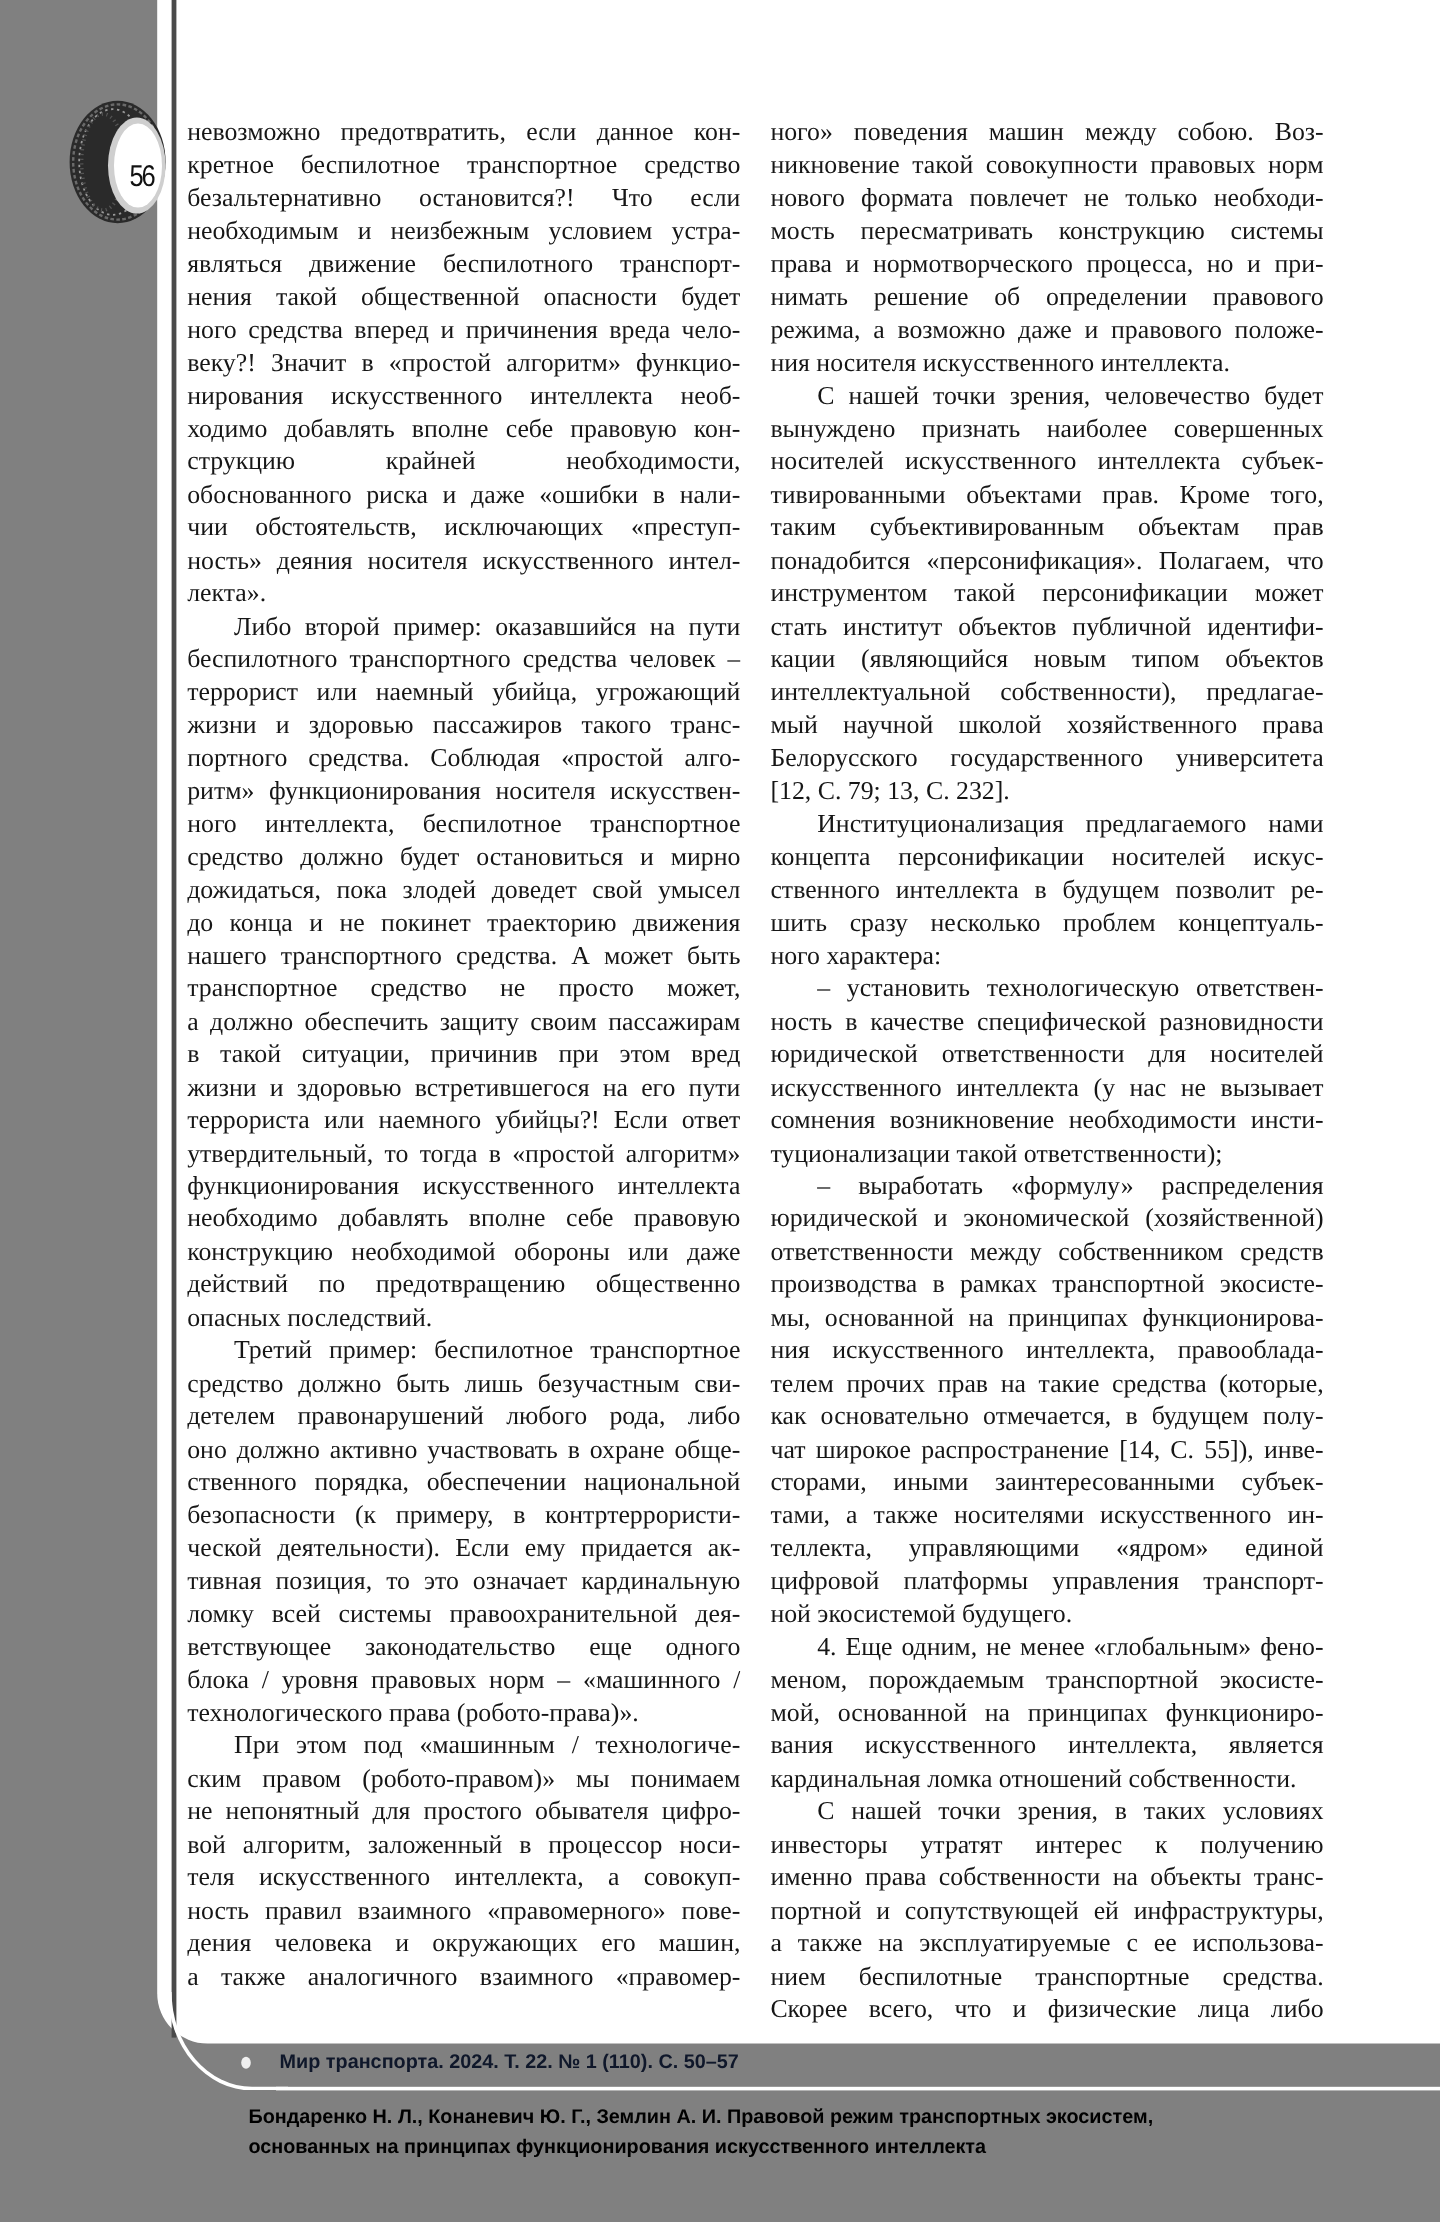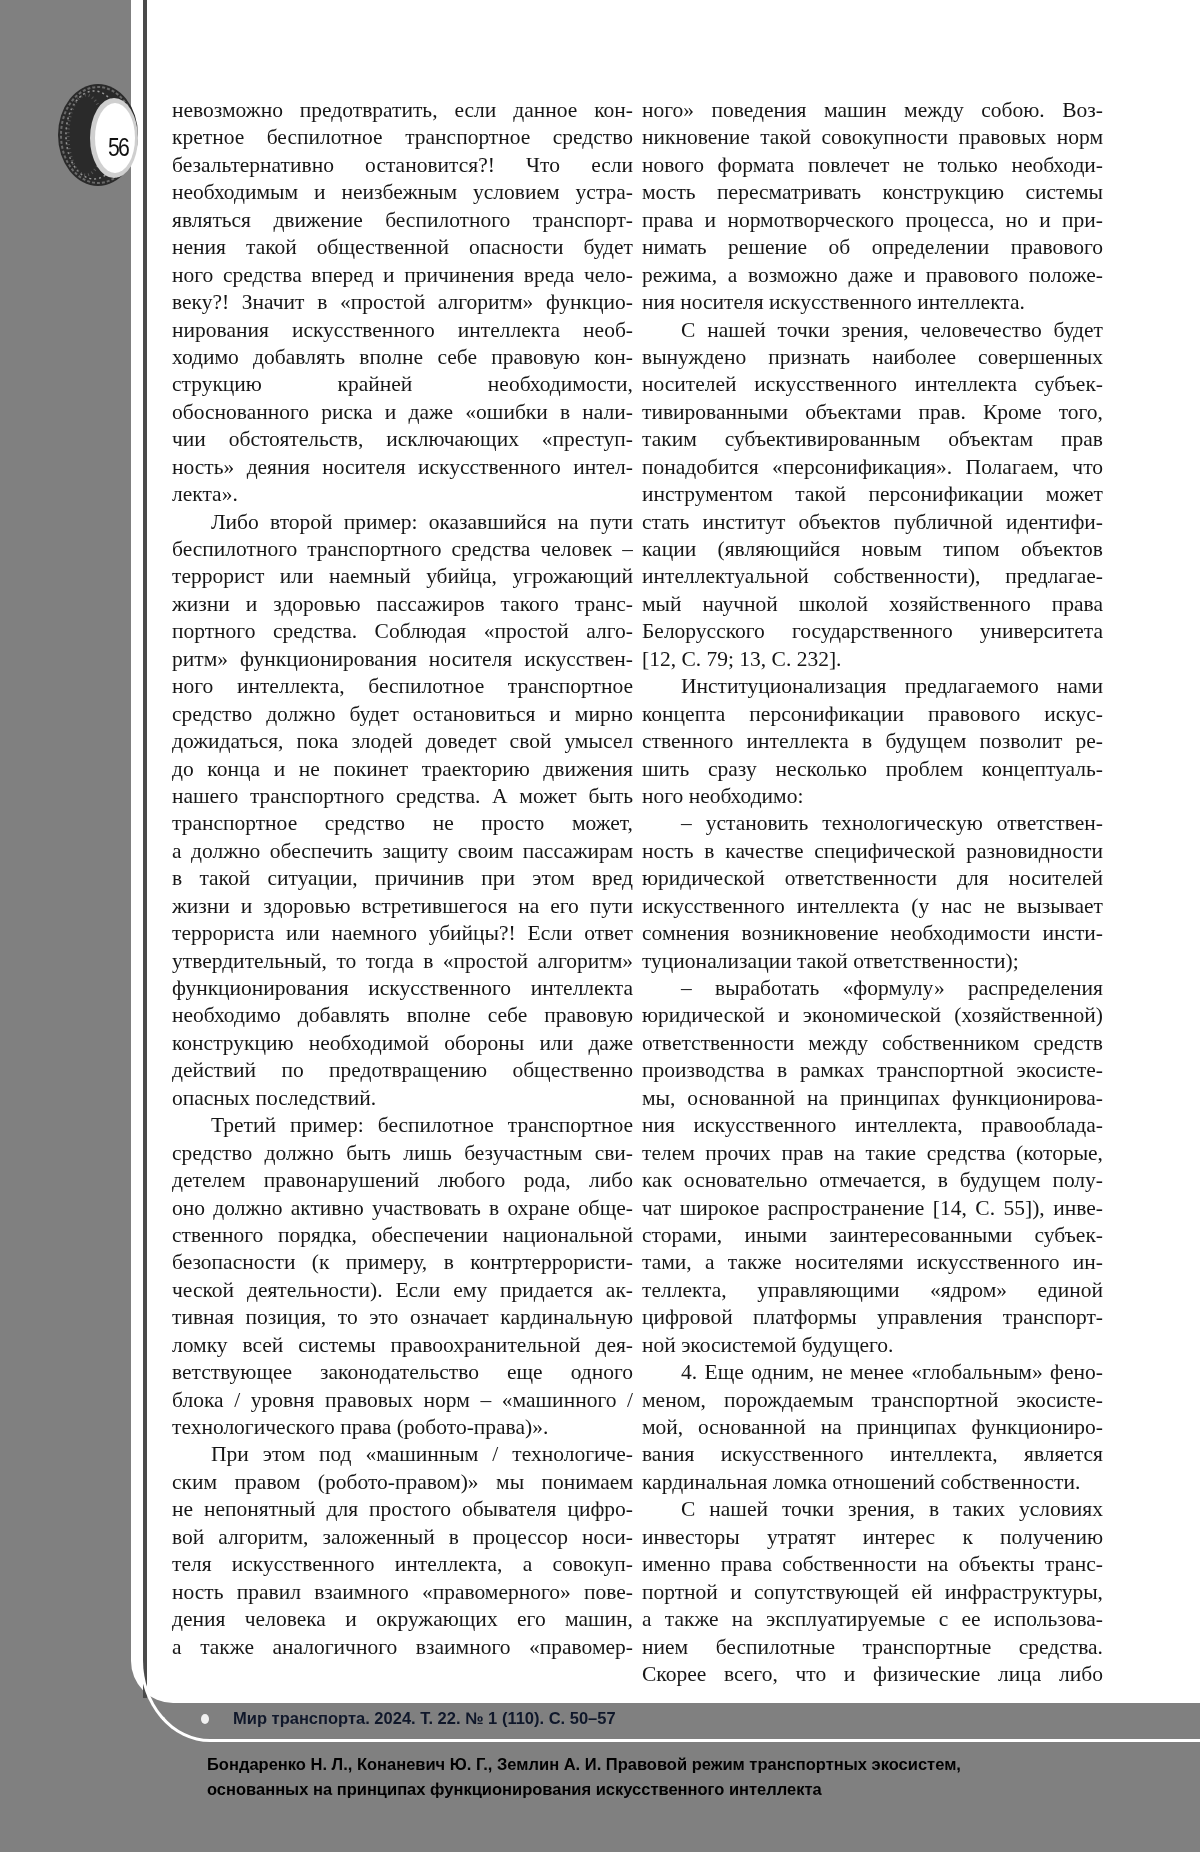--- a/index.html
+++ b/index.html
@@ -29,21 +29,21 @@
   }
   .page-num {
     position: absolute; left: 101px; top: 133px; width: 34px; text-align: center;
     font-family: "Liberation Sans", "DejaVu Sans", sans-serif; font-size: 25px;
     color: #111; letter-spacing: -2px; transform: scaleX(0.85); transform-origin: center;
   }
   .col {
     position: absolute; top: 97px; width: 461px;
     font-size: 21.5px; color: #161616;
   }
-  .col.left { left: 172px; }
+  .col.left { left: 156px; }
   .col.right { left: 642px; }
   .ln {
     display: block; height: 27.45px; line-height: 27.45px; white-space: nowrap;
     text-align: justify; text-align-last: justify; overflow: hidden;
   }
   .ln.last { text-align-last: left; }
   .ln.indent { padding-left: 39px; }
   .footer-bullet {
     position: absolute; left: 201px; top: 1714px; width: 8px; height: 10px;
     border-radius: 50%; background: #f0f0f0;
@@ -153,24 +153,24 @@
     <span class="ln">таким субъективированным объектам прав</span>
     <span class="ln">понадобится «персонификация». Полагаем, что</span>
     <span class="ln">инструментом такой персонификации может</span>
     <span class="ln">стать институт объектов публичной идентифи-</span>
     <span class="ln">кации (являющийся новым типом объектов</span>
     <span class="ln">интеллектуальной собственности), предлагае-</span>
     <span class="ln">мый научной школой хозяйственного права</span>
     <span class="ln">Белорусского государственного университета</span>
     <span class="ln last">[12, С. 79; 13, С. 232].</span>
     <span class="ln indent">Институционализация предлагаемого нами</span>
-    <span class="ln">концепта персонификации правового искус-</span>
+    <span class="ln">концепта персонификации носителей искус-</span>
     <span class="ln">ственного интеллекта в будущем позволит ре-</span>
     <span class="ln">шить сразу несколько проблем концептуаль-</span>
-    <span class="ln last">ного необходимо:</span>
+    <span class="ln last">ного характера:</span>
     <span class="ln indent">– установить технологическую ответствен-</span>
     <span class="ln">ность в качестве специфической разновидности</span>
     <span class="ln">юридической ответственности для носителей</span>
     <span class="ln">искусственного интеллекта (у нас не вызывает</span>
     <span class="ln">сомнения возникновение необходимости инсти-</span>
     <span class="ln last">туционализации такой ответственности);</span>
     <span class="ln indent">– выработать «формулу» распределения</span>
     <span class="ln">юридической и экономической (хозяйственной)</span>
     <span class="ln">ответственности между собственником средств</span>
     <span class="ln">производства в рамках транспортной экосисте-</span>

